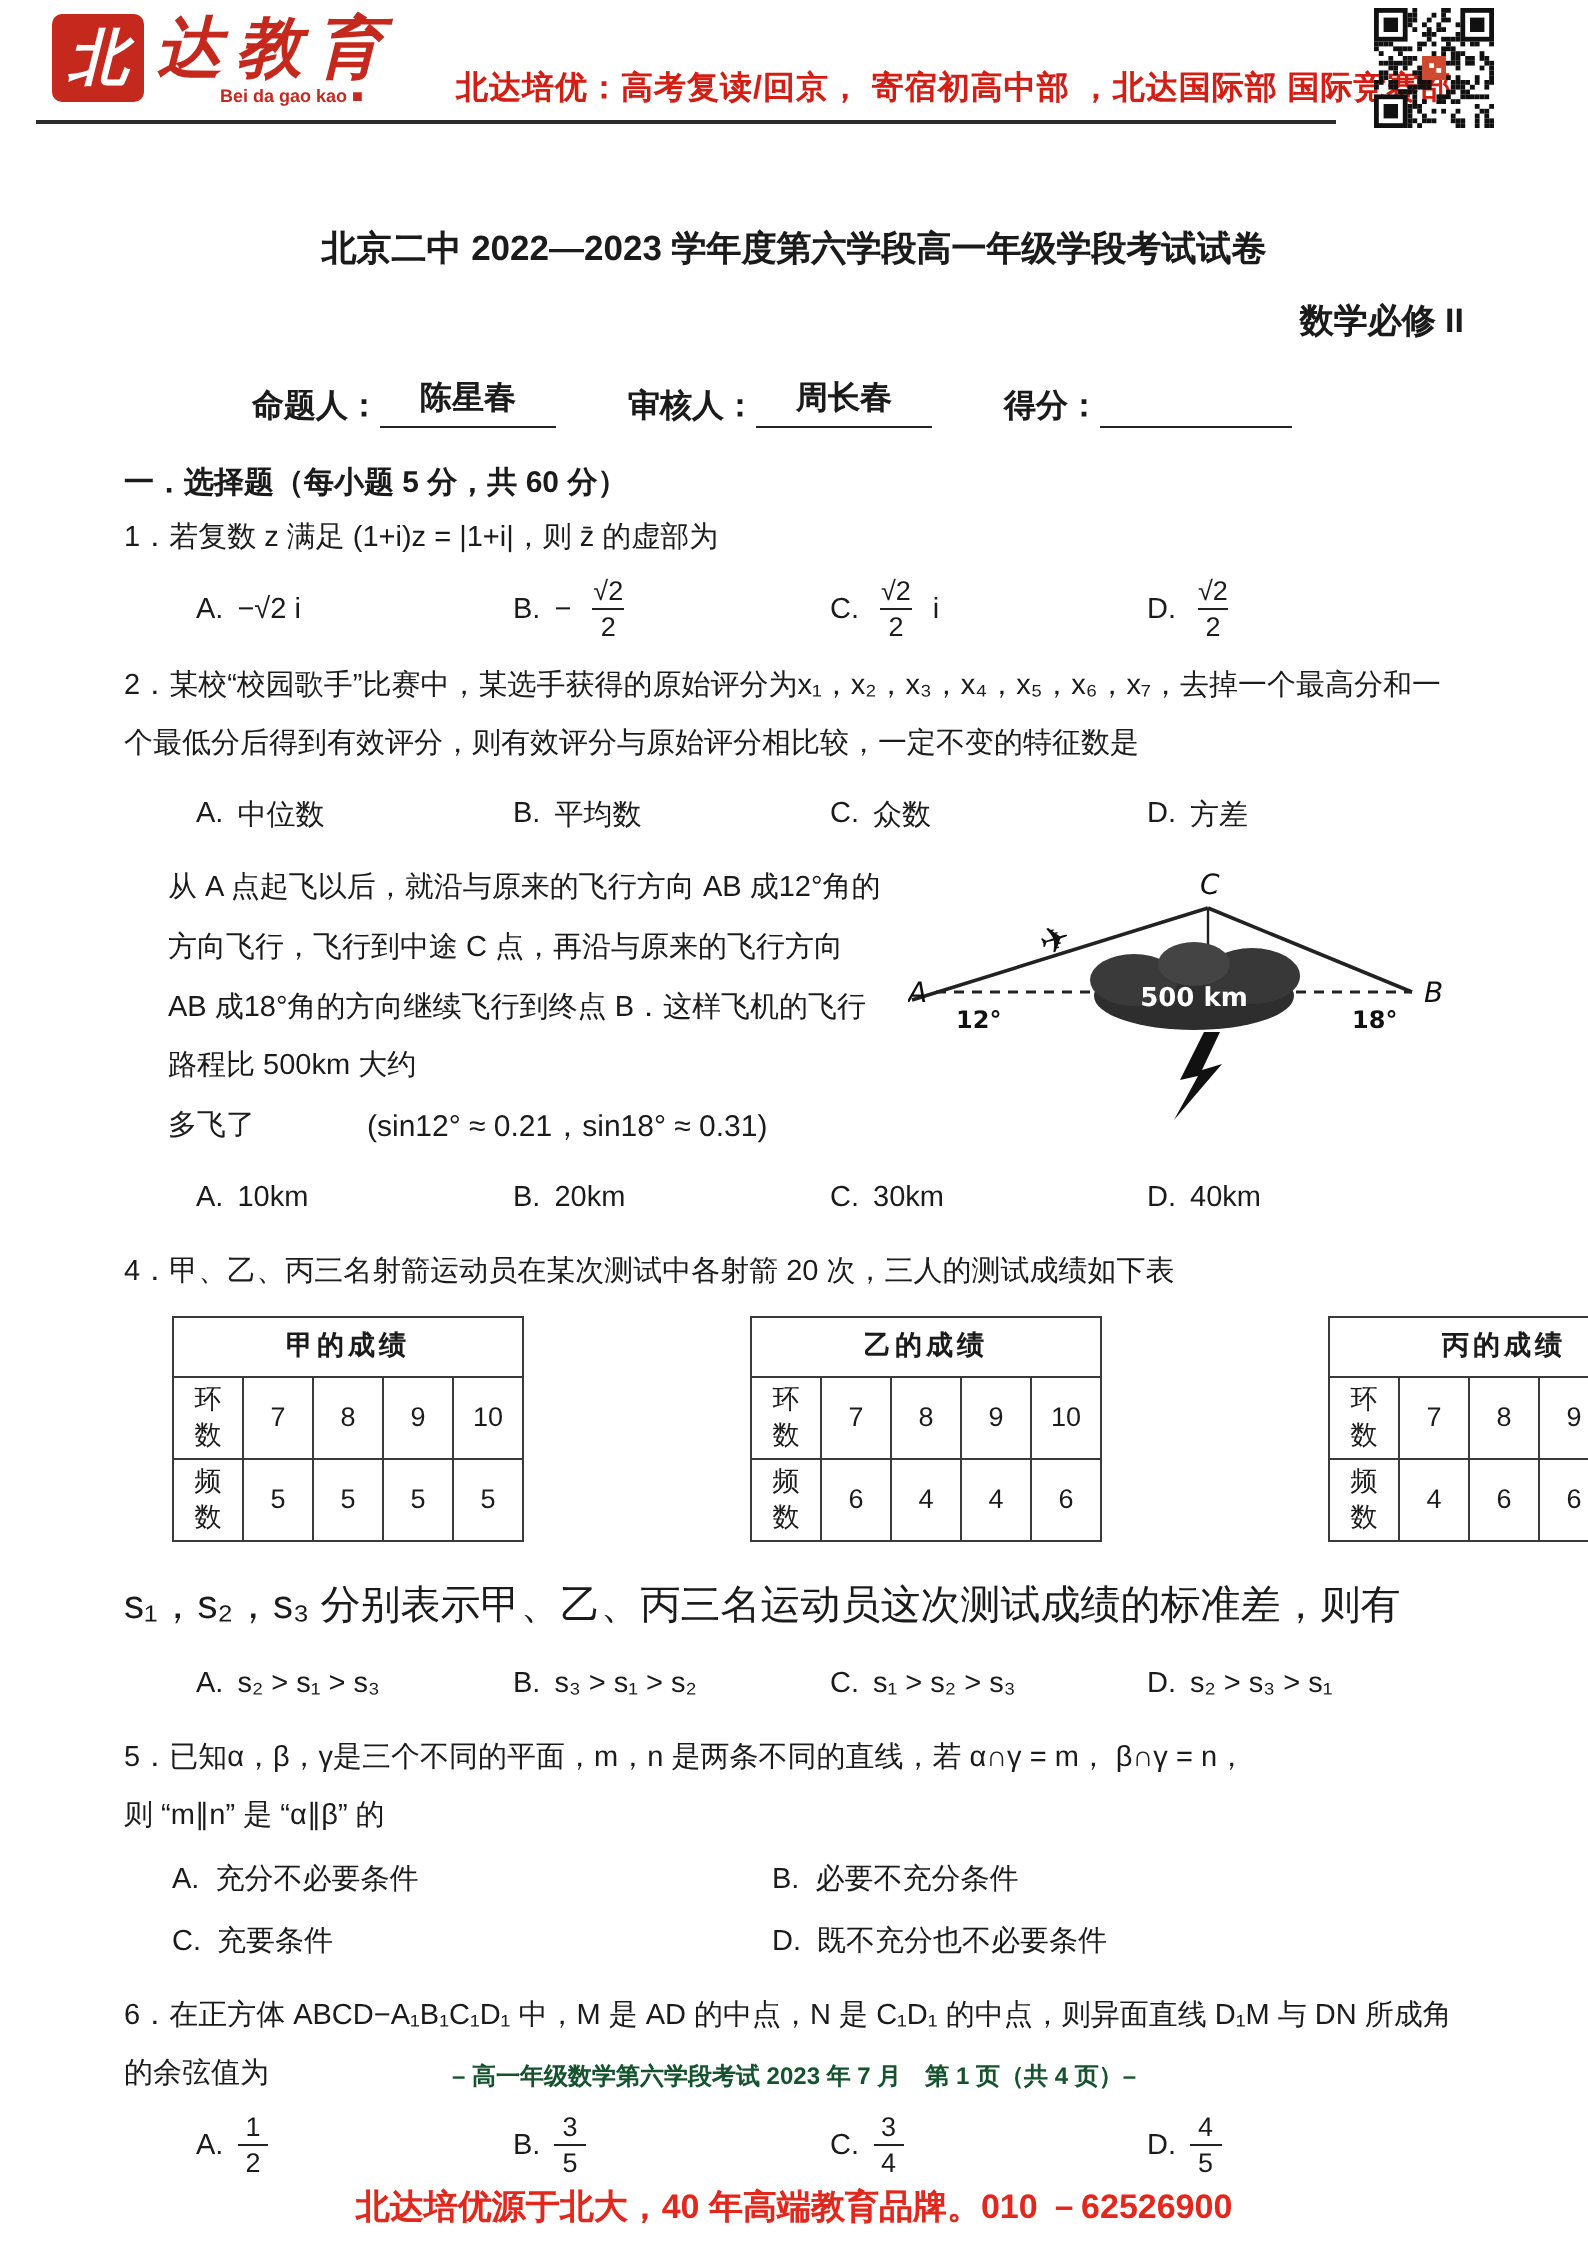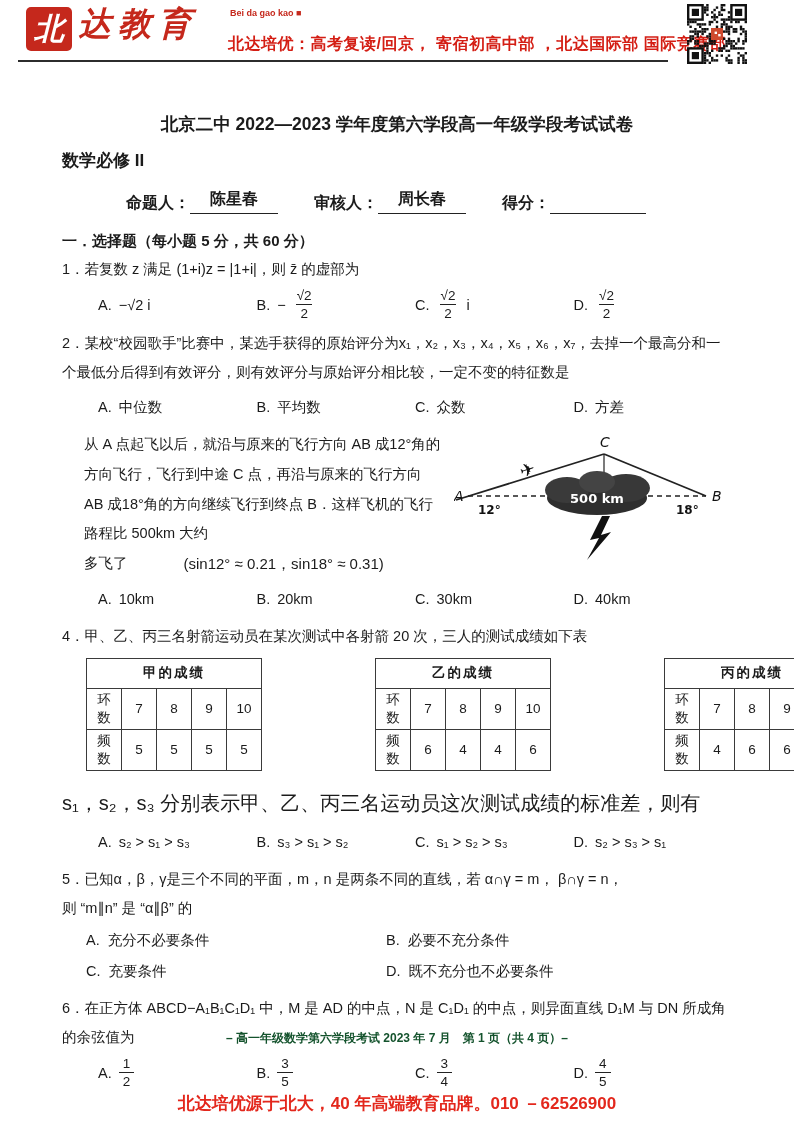--- a/index.html
+++ b/index.html
@@ -3,30 +3,30 @@
 <meta charset="utf-8">
 <style>
   html,body{margin:0;padding:0;background:#ffffff;}
   .page{position:relative;width:794px;height:1123px;background:#fff;overflow:hidden;
         font-family:"Liberation Sans","DejaVu Sans",sans-serif;color:#1b1b1b;}
   
   .header{position:absolute;top:0;left:0;width:100%;height:112px;}
   .logo{position:absolute;left:26px;top:7px;display:flex;align-items:flex-start;gap:6px;}
   .seal{width:46px;height:44px;background:#c5281c;border-radius:5px;display:flex;align-items:center;justify-content:center;}
   .seal span{color:#fff;font-size:30px;font-weight:700;font-style:italic;}
-  .brand-col{display:flex;}
+  .brand-col{display:flex;flex-direction:column;}
   .brand{color:#c5281c;font-size:33px;font-weight:700;font-style:italic;letter-spacing:7px;line-height:1.05;}
   .brand-sub{color:#c5281c;font-size:9px;font-weight:700;margin-top:1px;padding-left:32px;}
   .tagline{position:absolute;left:228px;top:34px;color:#d41e14;font-weight:700;font-size:16px;letter-spacing:.5px;}
   .header-rule{position:absolute;left:18px;top:60px;width:650px;border-top:2.2px solid #2c2c2c;}
   .qr{position:absolute;right:46px;top:4px;width:62px;height:60px;}
   
   .main{padding:112px 62px 0 62px;}
   .title{margin:0 0 13px;font-size:17.5px;font-weight:700;text-align:center;}
-  .subtitle{margin:0 0 17px;font-size:17px;font-weight:700;text-align:left;}
+  .subtitle{margin:0 0 17px;font-size:17px;font-weight:700;text-align:right;}
   .meta{display:flex;align-items:flex-end;gap:36px;margin:0 0 18px 64px;font-size:16px;font-weight:700;}
   .meta-item{display:flex;align-items:flex-end;}
   .uline{border-bottom:1.6px solid #222;padding:0 20px 3px 20px;font-weight:700;}
   .blank{display:inline-block;width:96px;border-bottom:1.6px solid #222;height:1.05em;}
   .section{font-size:15px;font-weight:700;margin:0 0 4px;}
   .stem{font-size:14.5px;line-height:2.05;margin:0;}
   .indent{margin-left:22px;}
   .opts{display:flex;align-items:center;margin:3px 0 7px 36px;font-size:14.5px;min-height:32px;}
   .opt{display:flex;align-items:center;gap:7px;width:25%;}
   .opt .olab{font-weight:400;}

